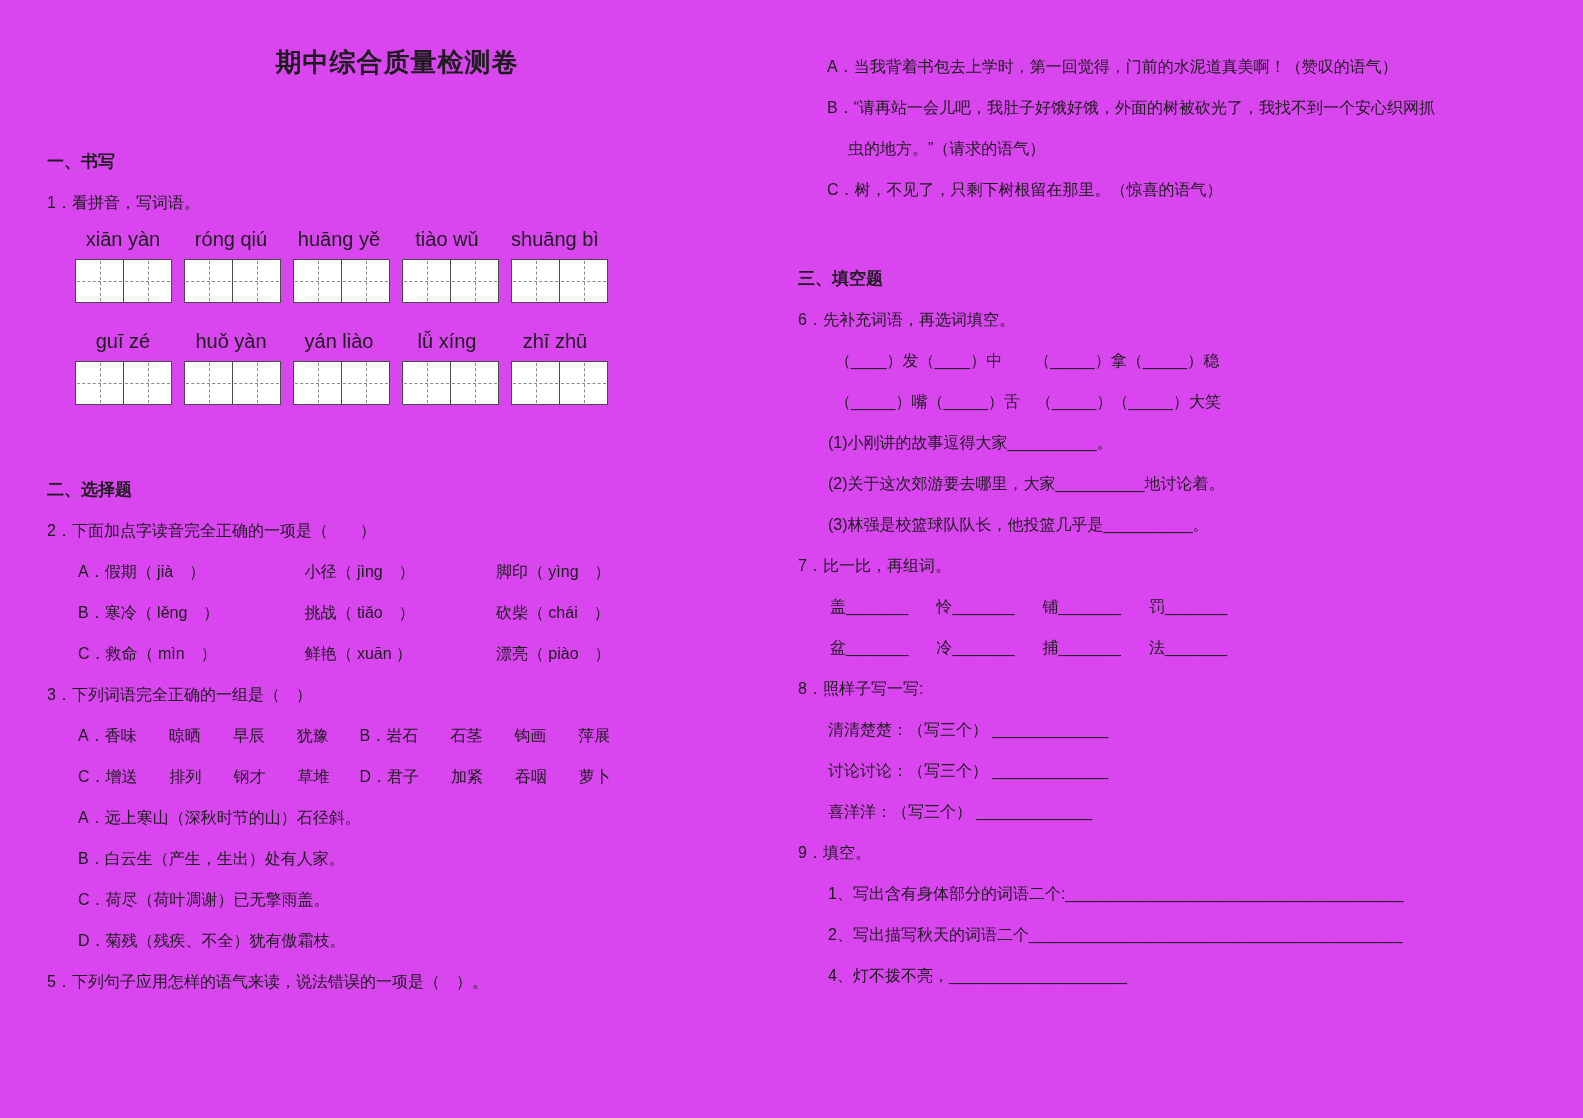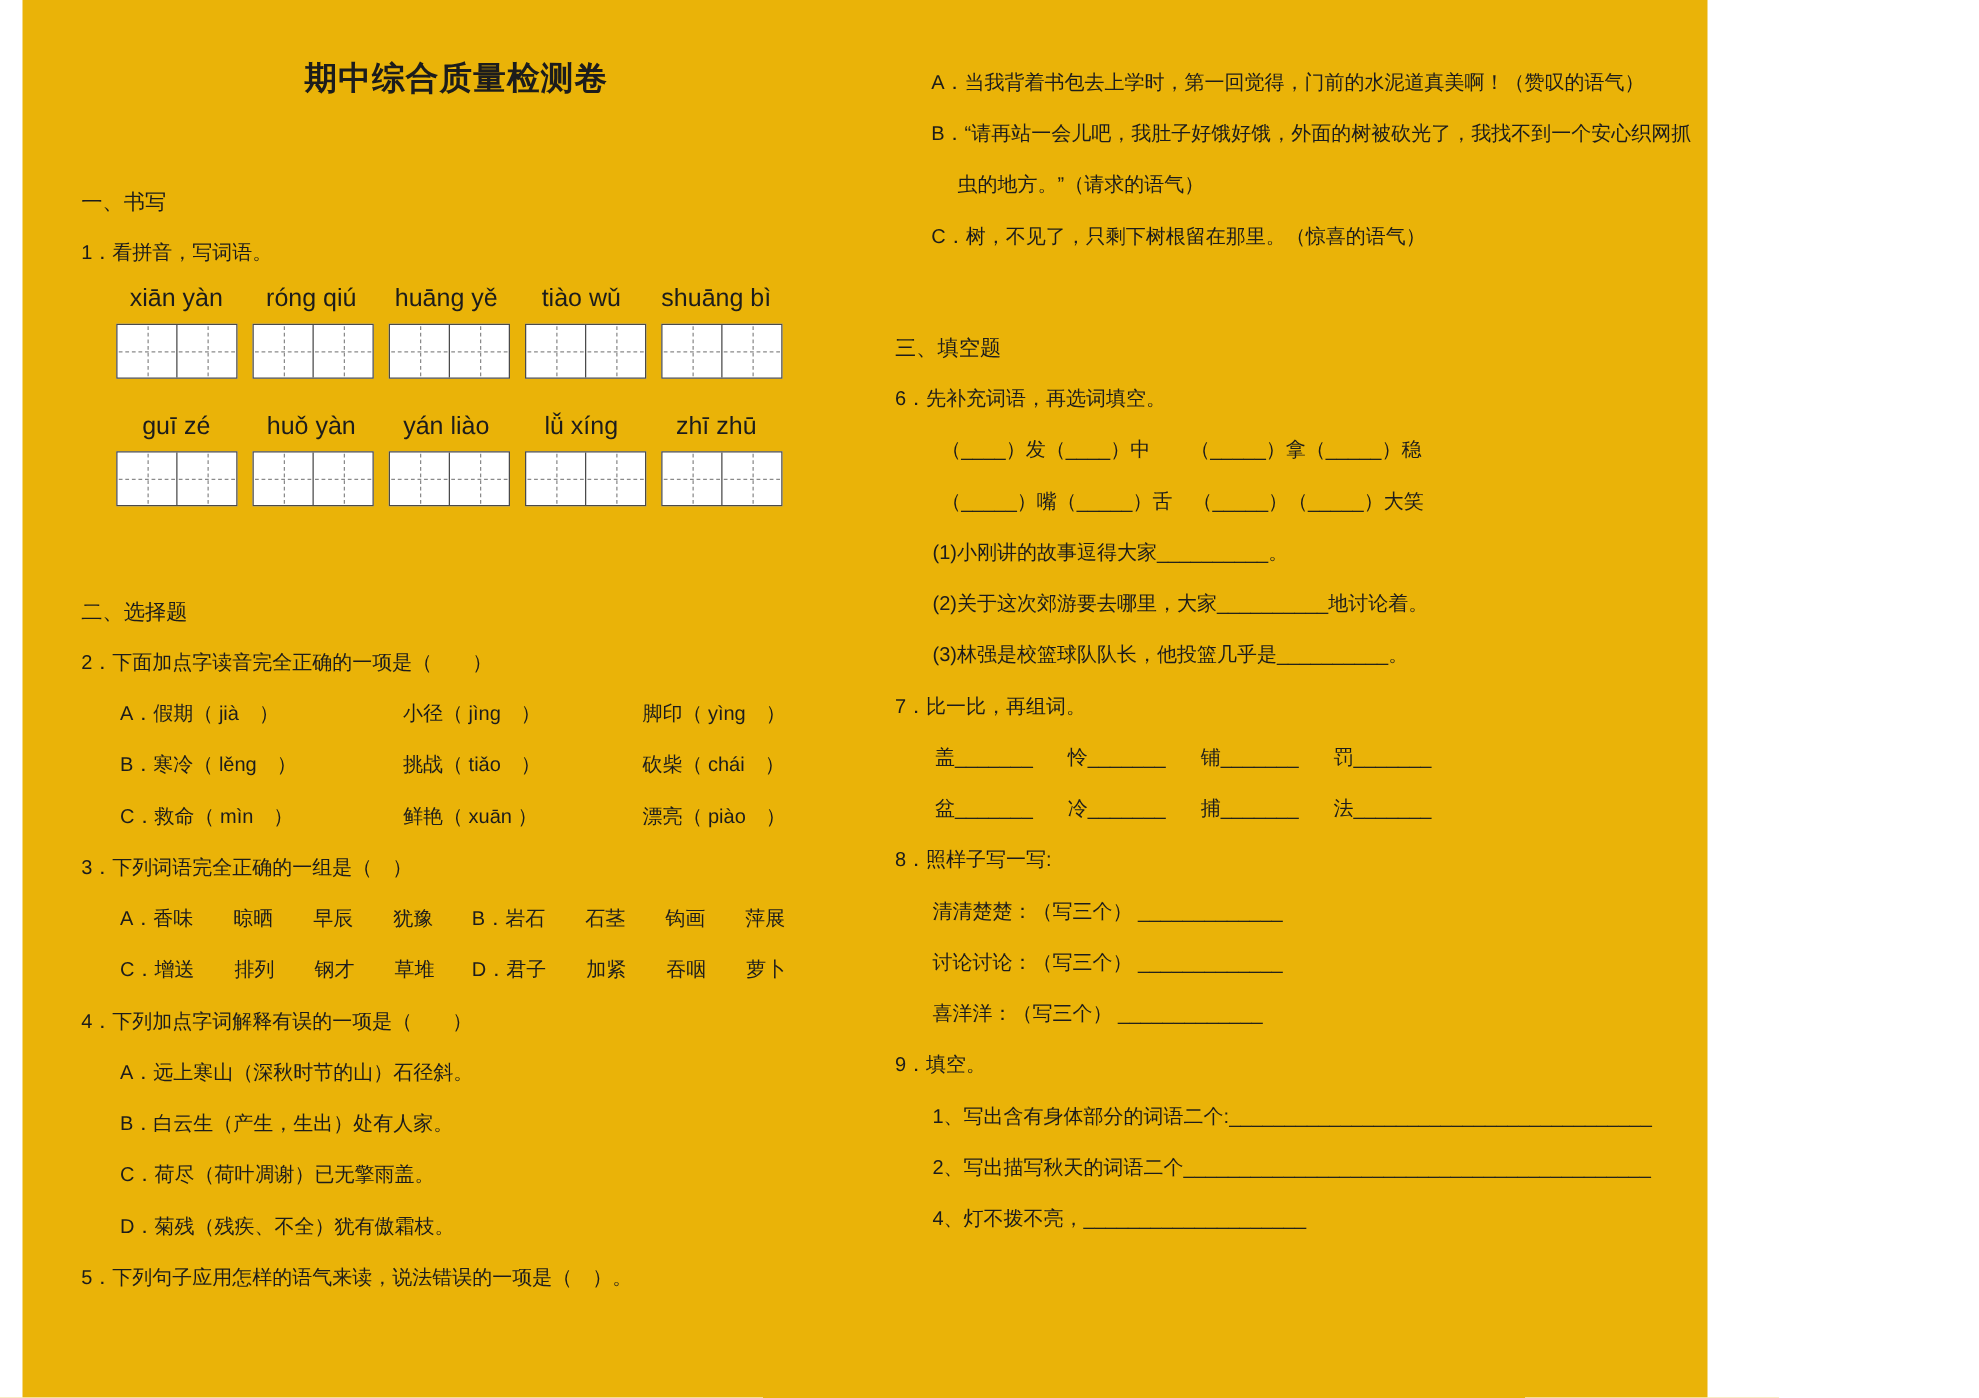--- a/index.html
+++ b/index.html
@@ -1,25 +1,25 @@
 <!DOCTYPE html>
 <html lang="zh"><head>
 <meta charset="utf-8">
 <style>
   * { margin:0; padding:0; box-sizing:content-box; }
   html,body { background:#ffffff; }
   body { font-family:"Liberation Sans","DejaVu Sans",sans-serif; color:#1c1c1c; }
-  .page { position:relative; width:1348px; height:1118px; background:#eab308; overflow:hidden; display:flex;margin-left:18px; }
+  .page { position:relative; width:1583px; height:1118px; background:#d946ef; overflow:hidden; display:flex; }
 
   .col-left  { width:700px; margin-left:47px; padding-top:45px; }
   .col-right { width:734px; margin-left:51px; padding-top:46px; }
 
   .title { font-size:26px; font-weight:700; text-align:center; line-height:34px; letter-spacing:1px; }
 
-  .sec  { font-size:17px; font-weight:400; line-height:41px; }
+  .sec  { font-size:17px; font-weight:700; line-height:41px; }
   .sec1 { margin-top:62px; }
   .sec2 { margin-top:64px; }
   .sec3 { margin-top:48px; }
 
   .line { font-size:16px; line-height:41px; white-space:nowrap; }
   .opt  { padding-left:31px; }
 
   
   .py-row  { margin-left:28px; margin-top:4px; display:flex; gap:12px; }
   .py-row2 { margin-top:26px; }
@@ -137,21 +137,20 @@
     <div class="line">3．下列词语完全正确的一组是（　）</div>
     <div class="line opt">
       <span class="q3c1">A．香味　　晾晒　　早辰　　犹豫</span>
       <span>B．岩石　　石茎　　钩画　　萍展</span>
     </div>
     <div class="line opt">
       <span class="q3c1">C．增送　　排列　　钢才　　草堆</span>
       <span>D．君子　　加紧　　吞咽　　萝卜</span>
     </div>
 
-    <div class="line">4．下列加点字词解释有误的一项是（　　）</div>
     <div class="line opt">A．远上寒山（深秋时节的山）石径斜。</div>
     <div class="line opt">B．白云生（产生，生出）处有人家。</div>
     <div class="line opt">C．荷尽（荷叶凋谢）已无擎雨盖。</div>
     <div class="line opt">D．菊残（残疾、不全）犹有傲霜枝。</div>
 
     <div class="line">5．下列句子应用怎样的语气来读，说法错误的一项是（　）。</div>
   </div>
 
   <div class="col-right">
     <div class="line r-opt">A．当我背着书包去上学时，第一回觉得，门前的水泥道真美啊！（赞叹的语气）</div>

